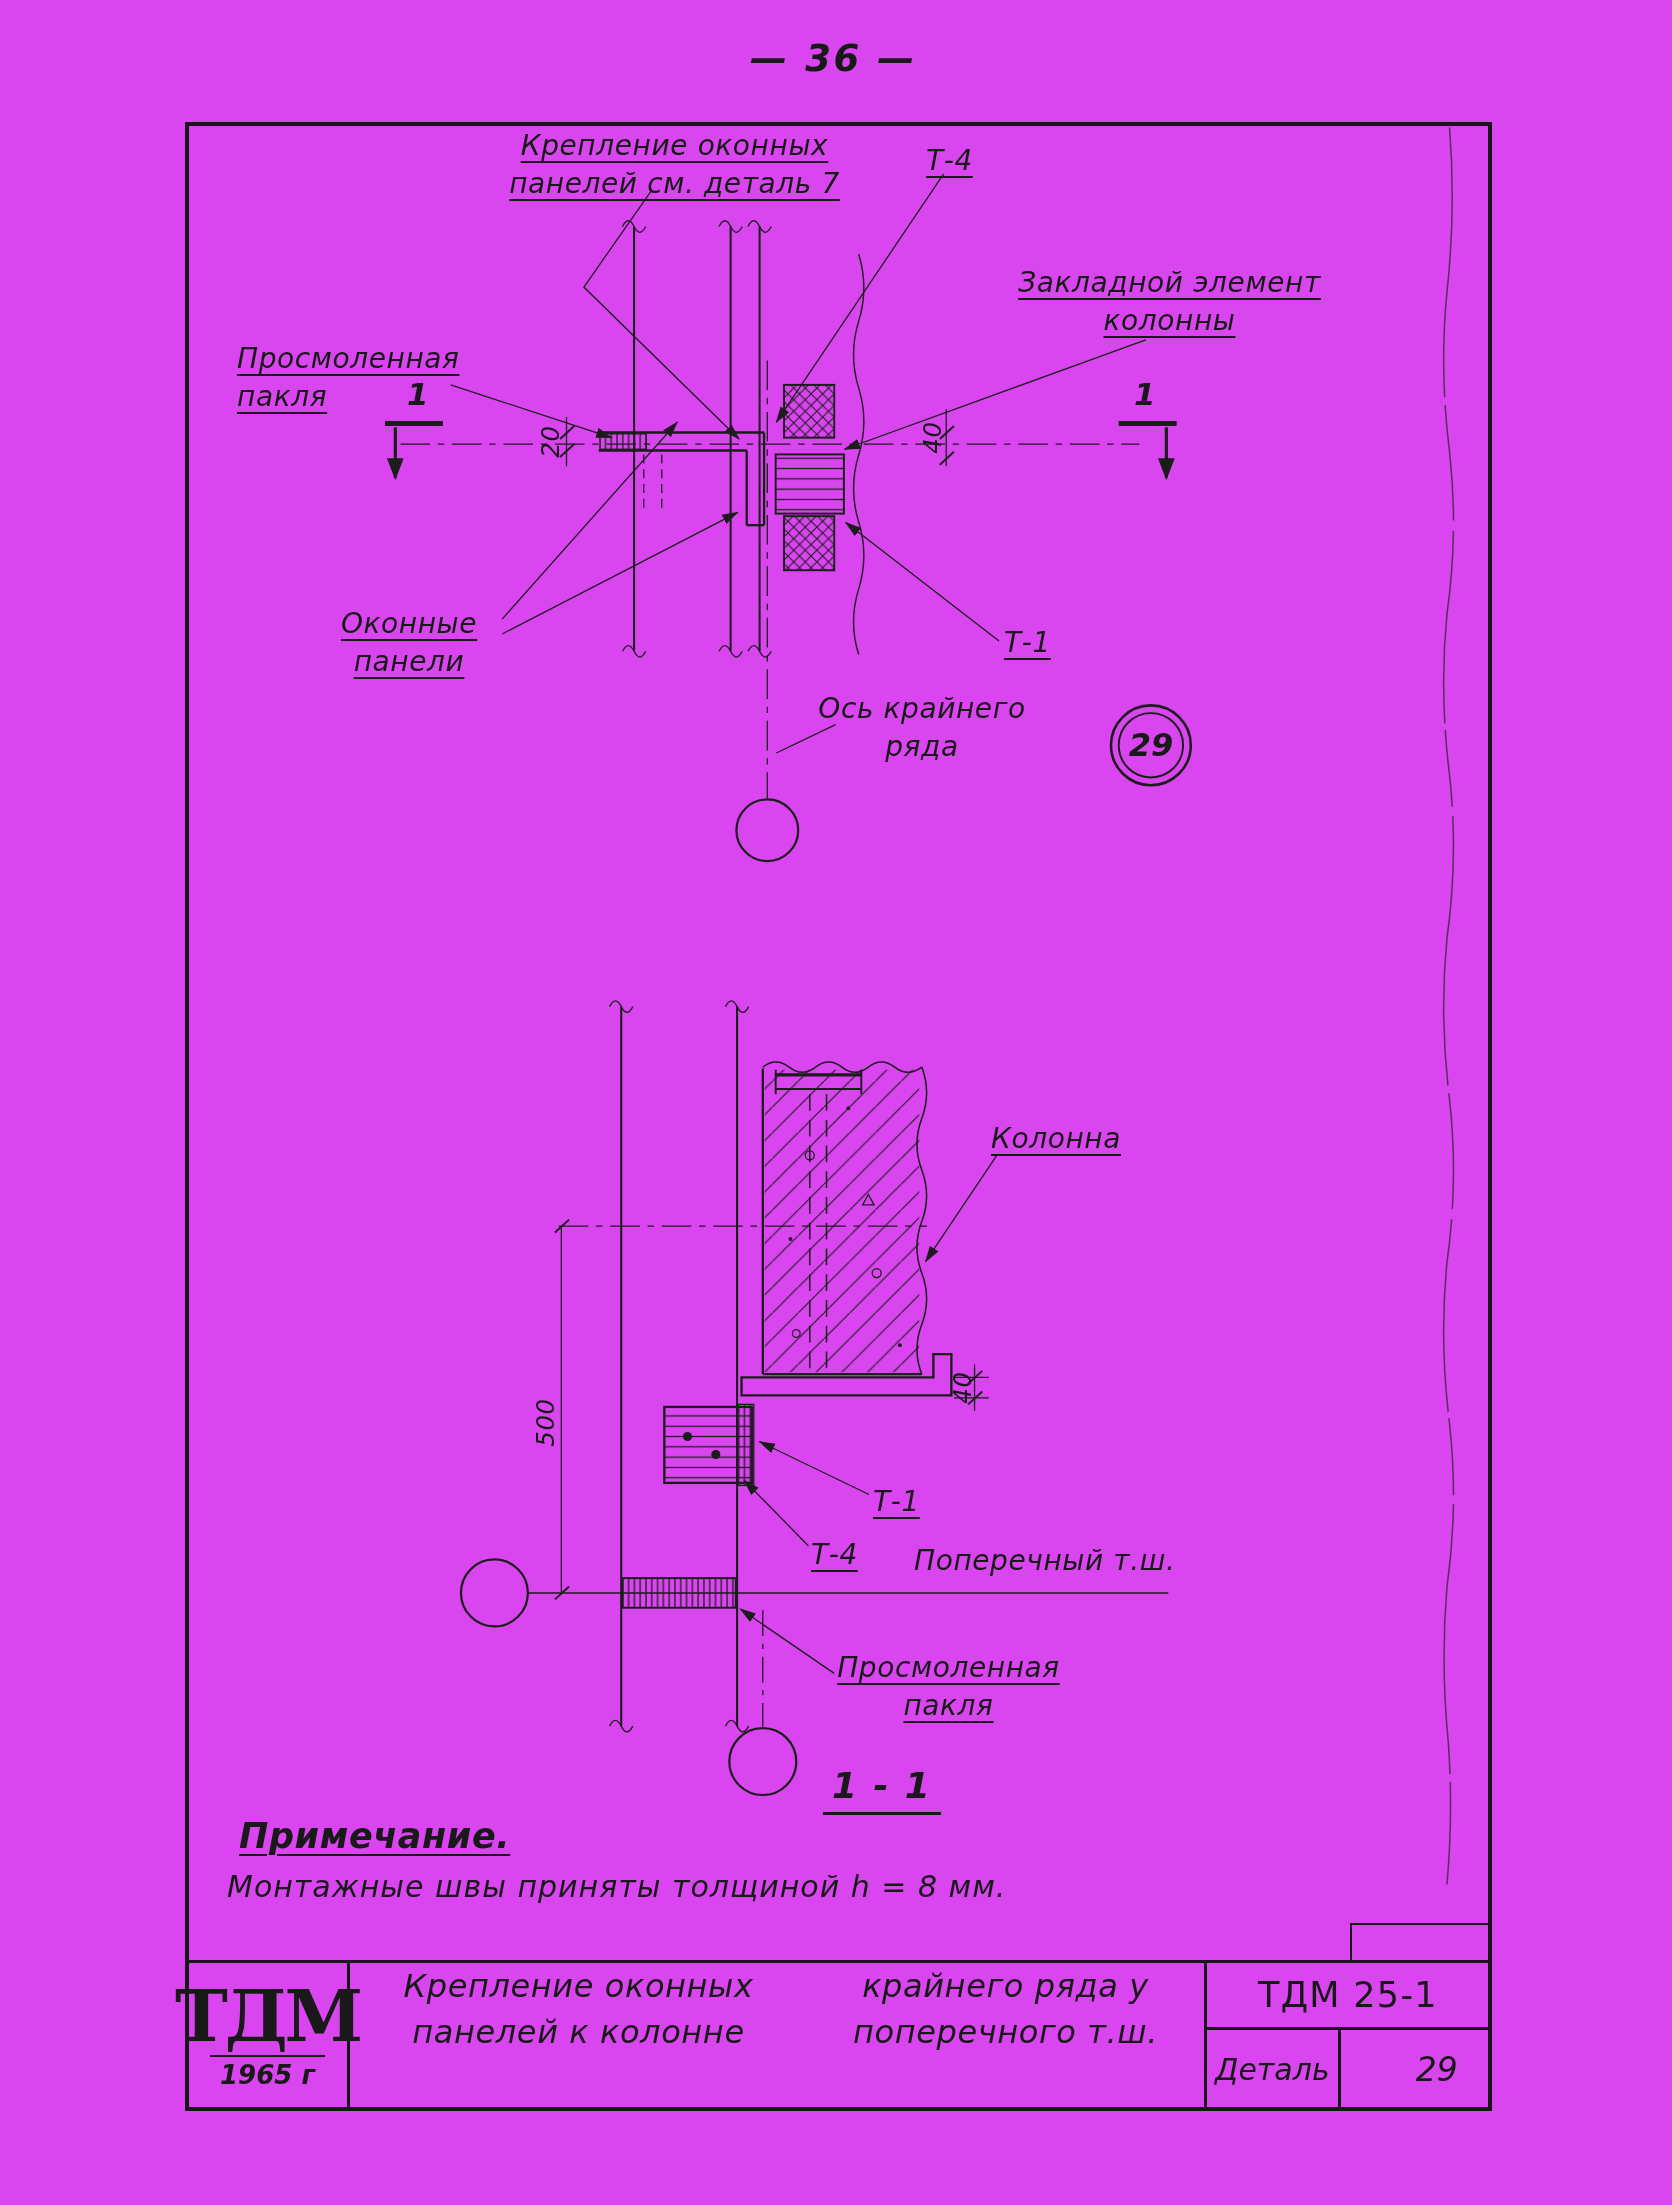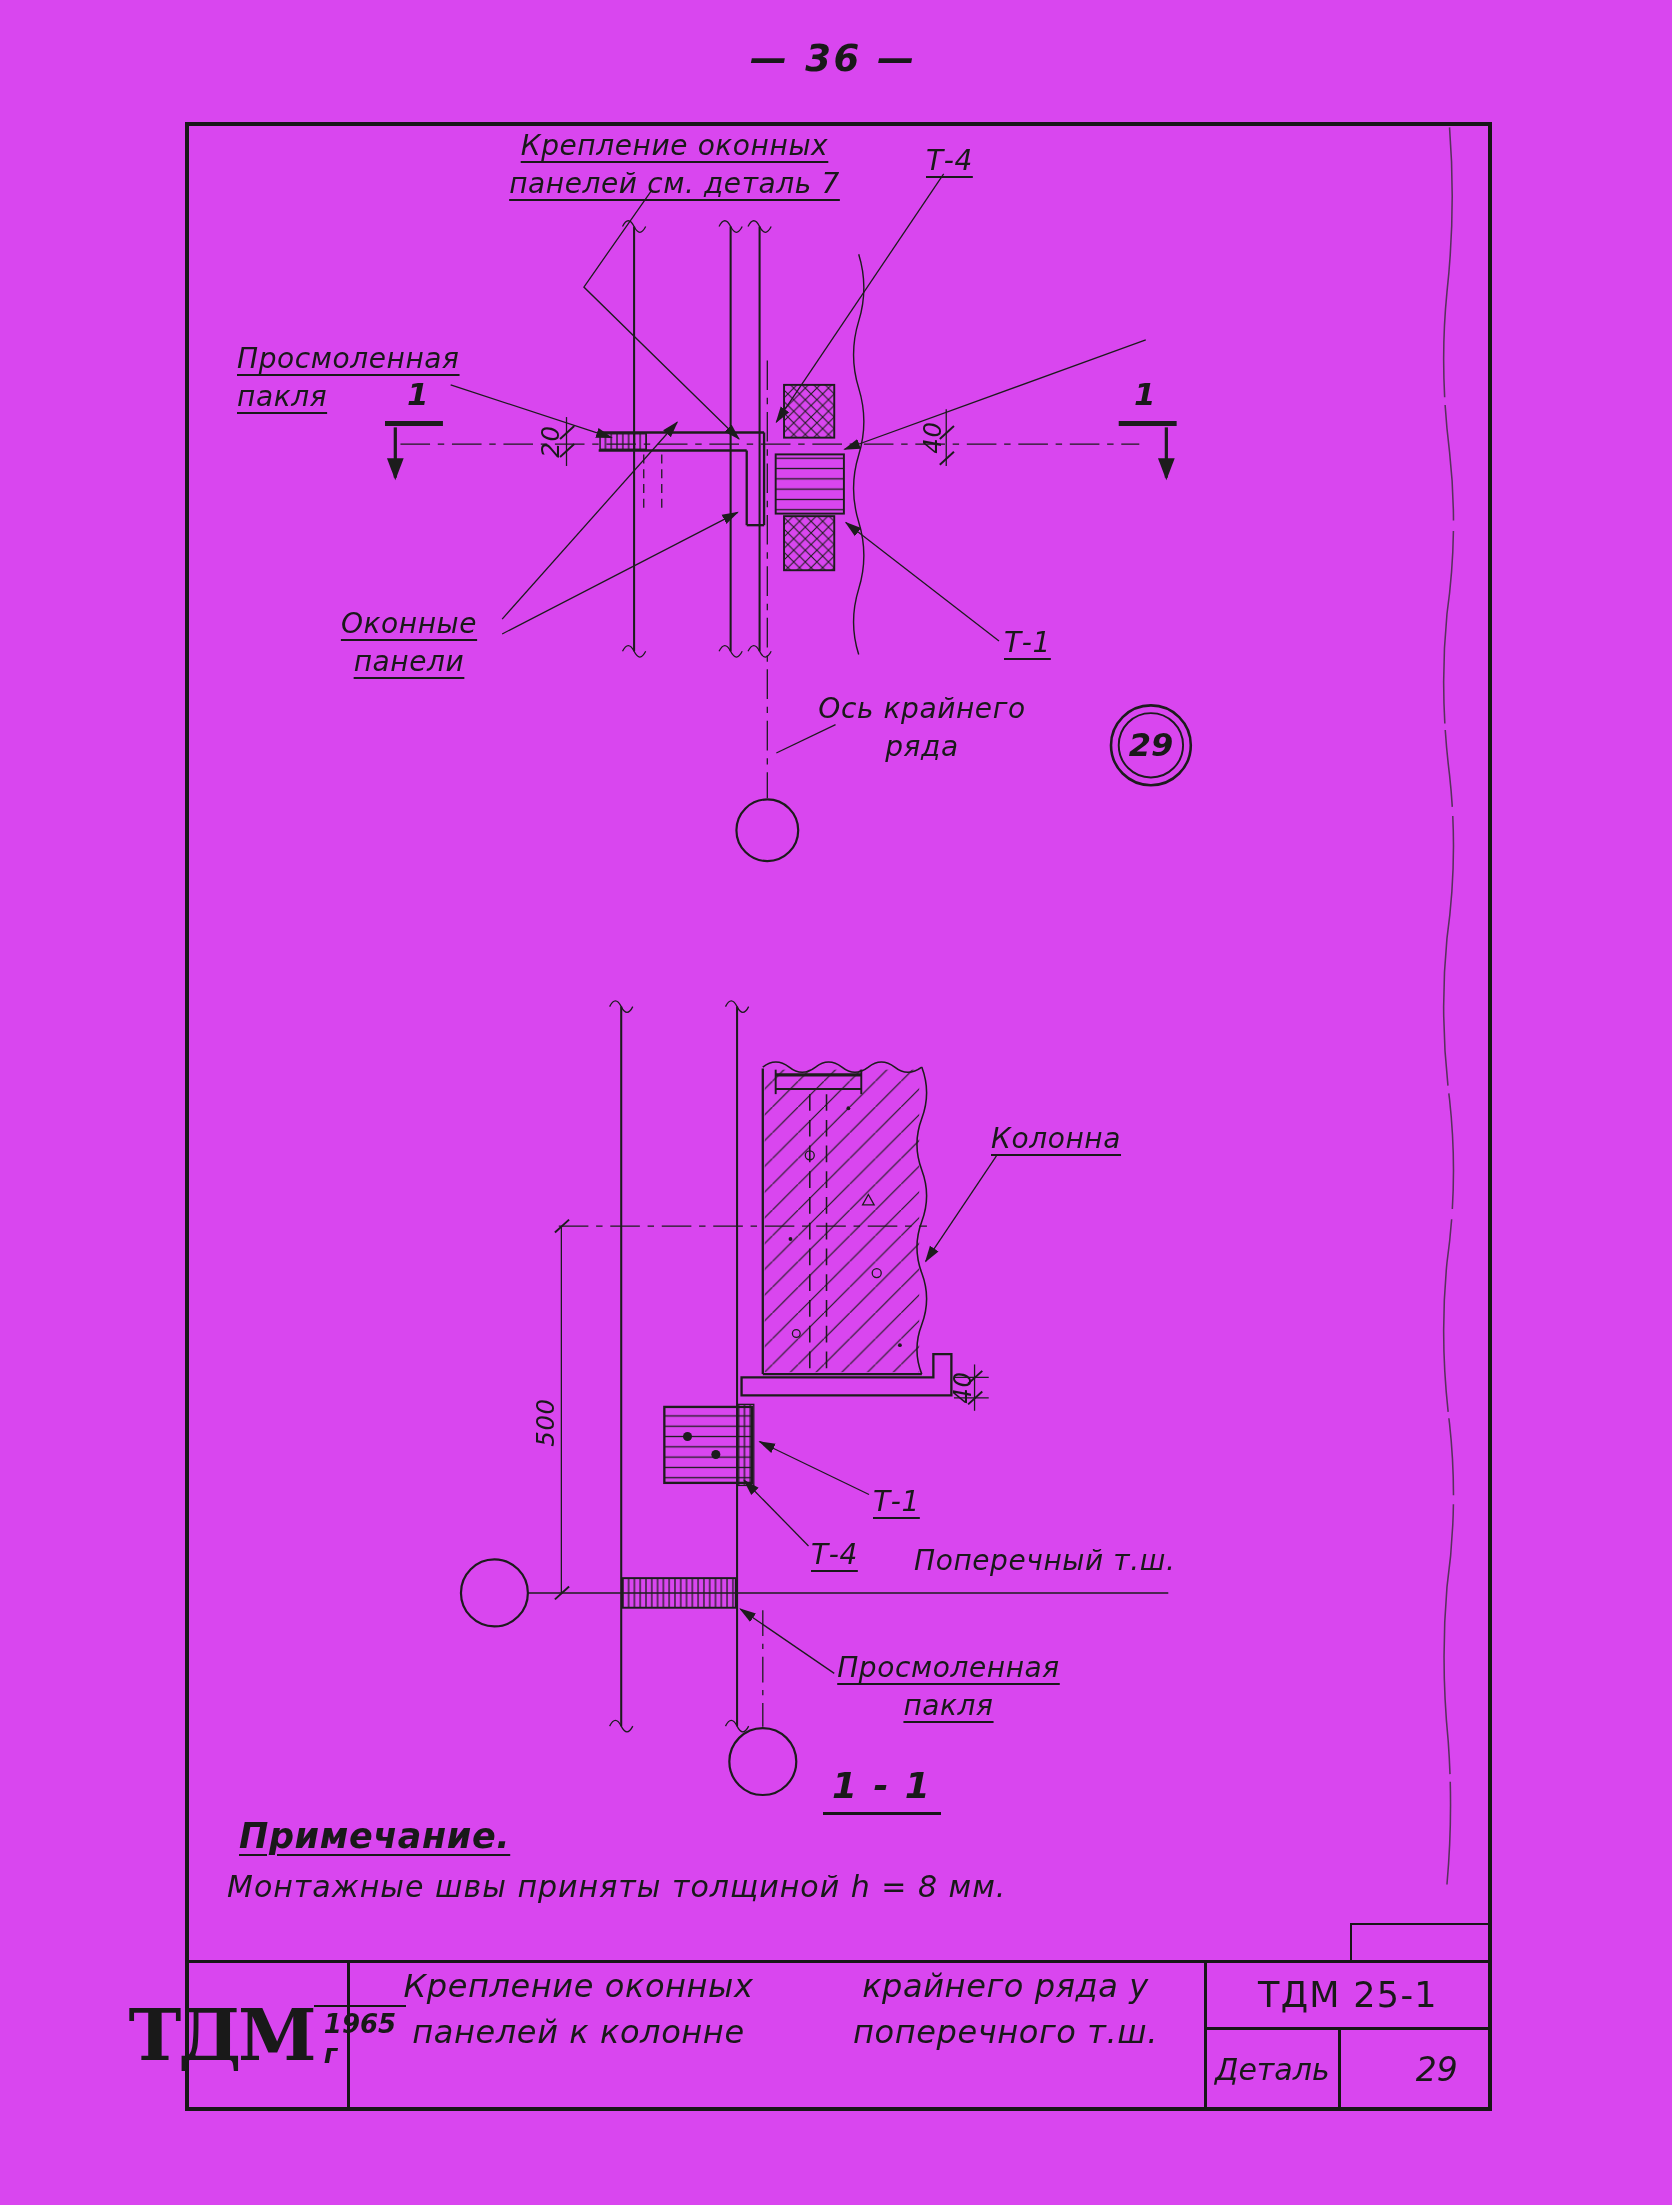--- a/index.html
+++ b/index.html
@@ -31,21 +31,21 @@
     position:absolute; z-index:2; font-style:italic; font-weight:bold; font-size:36px;
     border-bottom:3.9px solid #171717; padding:0 9px 6.4px; letter-spacing:1.9px;
   }
   .note-heading { font-size:35px; font-weight:bold; }
   .note-body { font-size:30px; letter-spacing:1px; }
 
   .stamp {
     position:absolute; left:185px; top:1960px; width:1307px; height:151px;
     border:3.9px solid #171717; display:flex; z-index:2;
   }
-  .stamp-logo { width:162px; border-right:3.2px solid #171717; display:flex; flex-direction:row; align-items:center; justify-content:center; }
+  .stamp-logo { width:162px; border-right:3.2px solid #171717; display:flex; flex-direction:column; align-items:center; justify-content:center; }
   .logo-text { font-family:"DejaVu Serif", serif; font-weight:bold; font-size:71px; line-height:1; letter-spacing:-3.2px; }
   .logo-year { font-style:italic; font-weight:bold; font-size:26px; border-top:2.6px solid #171717; padding:2.6px 10.3px 0; margin-top:2.6px; }
   .stamp-title {
     flex:1; border-right:3.2px solid #171717; display:flex; flex-direction:row;
     justify-content:center; text-align:center; font-style:italic; font-size:32px;
     line-height:1.45; letter-spacing:0.6px;
   }
   .stamp-right { width:282px; display:flex; flex-direction:column; }
   .stamp-code { height:67px; border-bottom:3.2px solid #171717; display:flex; align-items:center; justify-content:center; font-size:35px; letter-spacing:1.3px; }
   .stamp-detail { flex:1; display:flex;gap:44px; }
@@ -212,20 +212,24 @@
 
   <div class="lbl ctr" style="left:507px; top:127px; width:335px;">
     <span class="ul">Крепление оконных</span><br>
     <span class="ul">панелей см. деталь 7</span>
   </div>
 
   <div class="lbl" style="left:926px; top:142px;">
     <span class="ul">Т-4</span>
   </div>
 
+  <div class="lbl ctr" style="left:1018px; top:264px; width:303px;">
+    <span class="ul">Закладной элемент</span><br>
+    <span class="ul">колонны</span>
+  </div>
 
   <div class="lbl" style="left:237px; top:340px;">
     <span class="ul">Просмоленная</span><br>
     <span class="ul">пакля</span>
   </div>
 
   <div class="lbl ctr" style="left:322px; top:605px; width:174px;">
     <span class="ul">Оконные</span><br>
     <span class="ul">панели</span>
   </div>

